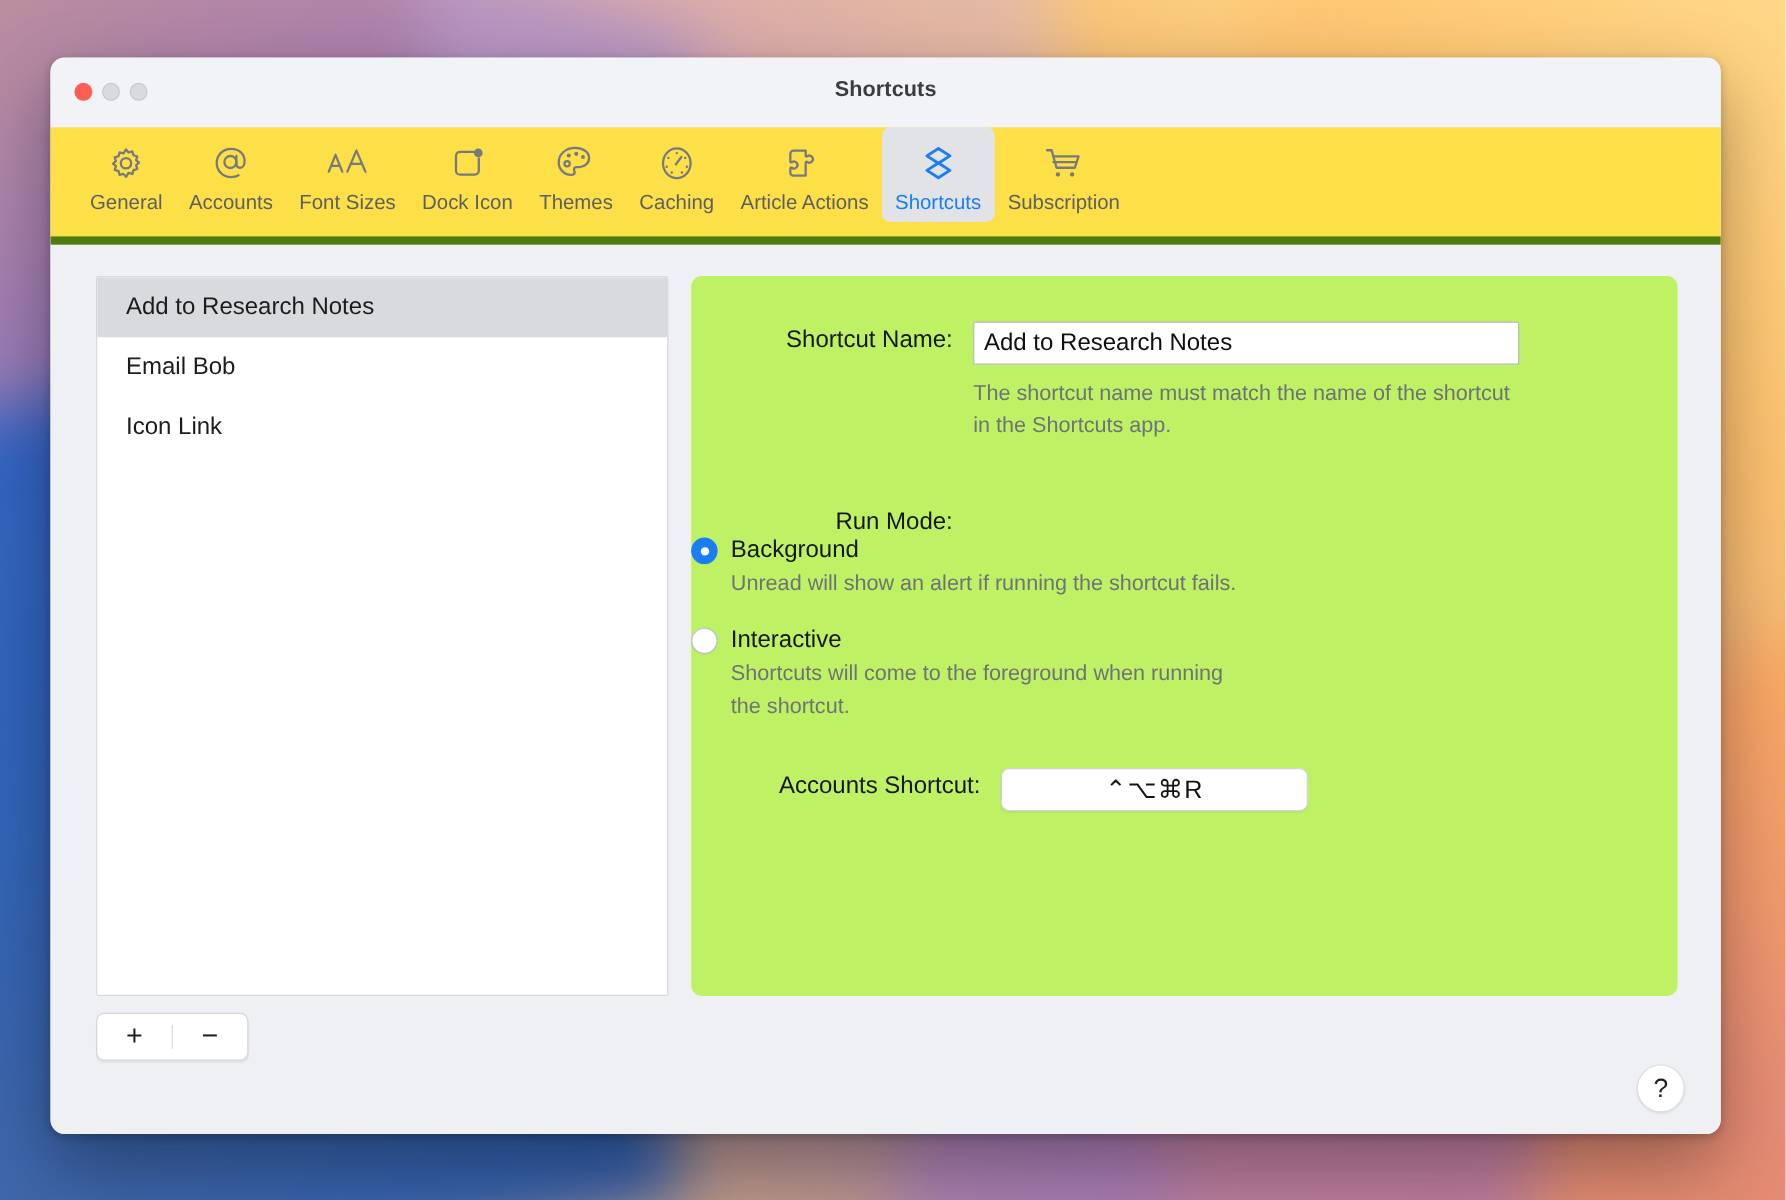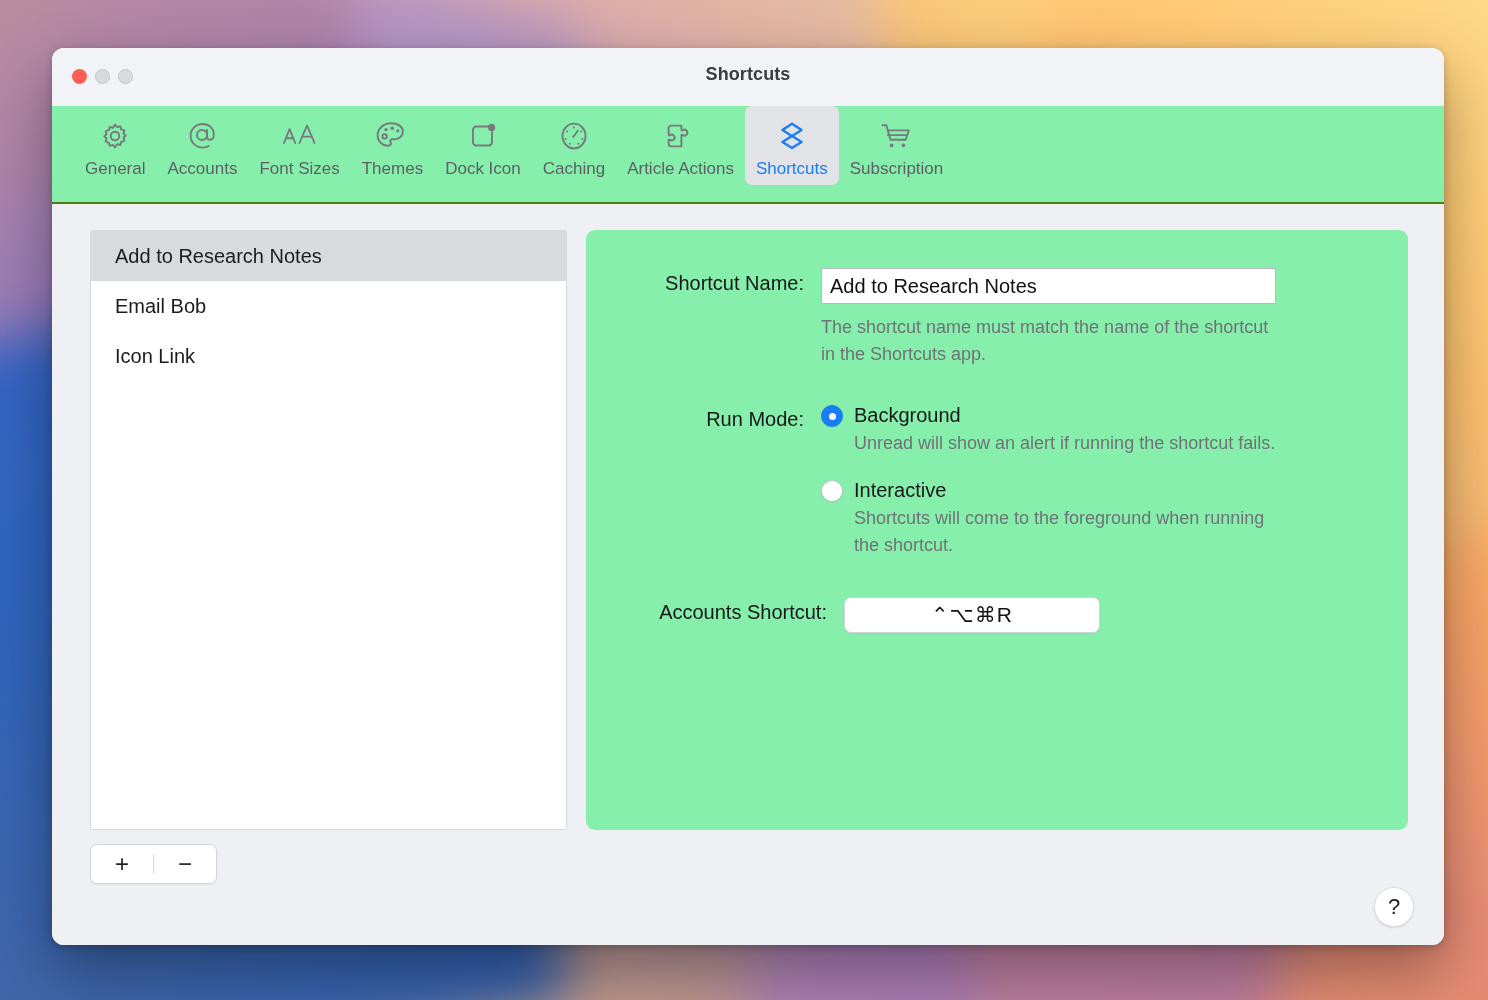--- a/index.html
+++ b/index.html
@@ -32,21 +32,21 @@
        background:linear-gradient(200deg,#ffd27a,#ffb060); transform:rotate(24deg); }
   .s4{ right:-200px; bottom:-220px; width:720px; height:620px;
        background:linear-gradient(200deg,#ff9f55,#ff8f3d); transform:rotate(-18deg); }
   .s5{ left:760px; bottom:-180px; width:520px; height:460px;
        background:linear-gradient(160deg,#b07ad0,#8a63c4); transform:rotate(10deg); opacity:.5;}
   .s6{ left:360px; top:-160px; width:520px; height:420px;
        background:linear-gradient(160deg,#b9a6e0,#d7b9d8); transform:rotate(-8deg); opacity:.45;}
 
   
   #window{
-    position:absolute; left:52px; top:48px;
+    position:absolute; left:42px; top:48px;
     width:1392px; height:897px;
     background:#eef0f3;
     border-radius:12px;
     box-shadow:0 26px 60px rgba(0,0,0,.34), 0 2px 8px rgba(0,0,0,.22);
     overflow:hidden;
     display:flex; flex-direction:column;
   }
   
   #titlebar{
     position:relative;
@@ -65,22 +65,22 @@
   #win-title{
     position:absolute; left:0; right:0; top:16px;
     text-align:center;
     font-size:18px; font-weight:bold; color:#3a3c40;
     letter-spacing:.1px;
   }
 
   
   #toolbar{
     height:98px;
-    background:#86efac;
-    border-bottom:2px solid #4d7c0f;
+    background:#fde047;
+    border-bottom:7px solid #4d7c0f;
     display:flex; align-items:flex-start;
     padding:0 22px;
     gap:0px;
     flex:0 0 auto;
   }
   .tb-item{
     display:flex; flex-direction:column;
     align-items:center; justify-content:flex-start;
     padding:8px 11px 6px 11px;
     border-radius:7px;
@@ -144,21 +144,21 @@
   .ar-btn{
     width:62px; height:100%;
     display:flex; align-items:center; justify-content:center;
     font-size:24px; color:#1d1e20; cursor:default; line-height:1;
   }
   .ar-sep{ width:1px; height:20px; background:#d9dadd; }
 
   
   #detail-wrap{ flex:1 1 auto; padding-left:19px; padding-right:6px; }
   #detail{
-    background:#86efac;
+    background:#bef264;
     border-radius:9px;
     height:600px;
     padding-top:38px;
     position:relative;
   }
   .field-row{
     display:flex;
     margin-bottom:0px;
   }
   .field-label{
@@ -291,39 +291,39 @@
             <path d="M6.1 17.3h7.1"></path>
             <path d="M19.5 22L27 4.5 34.5 22"></path>
             <path d="M22.4 15.6h9.2"></path>
           </svg>
         </span>
         <span class="tb-label">Font Sizes</span>
       </div>
 
       <div class="tb-item">
         <span class="tb-icon">
+          <svg width="32" height="32" viewBox="0 0 32 32" fill="none" stroke="#77797d" stroke-width="1.9">
+            <path d="M22.2 6.5H9.3A3.3 3.3 0 0 0 6 9.8v12.4a3.3 3.3 0 0 0 3.3 3.3h12.4a3.3 3.3 0 0 0 3.3-3.3V12" stroke-linecap="round"></path>
+            <circle cx="24.6" cy="7.4" r="3.6" fill="#77797d" stroke="none"></circle>
+          </svg>
+        </span>
+        <span class="tb-label">Dock Icon</span>
+      </div>
+
+      <div class="tb-item">
+        <span class="tb-icon">
           <svg width="34" height="30" viewBox="0 0 34 30" fill="none" stroke="#77797d" stroke-width="1.9">
             <path d="M16.2 2.3C8.6 2.3 2.6 7.3 2.6 14.2c0 6.3 5 10.6 10.3 10.6 2.2 0 3-1.1 3-2.2 0-.9-.6-1.5-.6-2.4 0-1.1.9-2 2.2-2h2.3c4.5 0 8.1-3.3 8.1-7.6 0-4.9-5-8.3-11.7-8.3z" stroke-linejoin="round"></path>
             <circle cx="11" cy="8.6" r="1.7" fill="#77797d" stroke="none"></circle>
             <circle cx="17.2" cy="7.2" r="1.7" fill="#77797d" stroke="none"></circle>
             <circle cx="22.8" cy="9.8" r="1.6" fill="#77797d" stroke="none"></circle>
             <circle cx="9.6" cy="15.4" r="2.2"></circle>
           </svg>
         </span>
         <span class="tb-label">Themes</span>
-      </div>
-
-      <div class="tb-item">
-        <span class="tb-icon">
-          <svg width="32" height="32" viewBox="0 0 32 32" fill="none" stroke="#77797d" stroke-width="1.9">
-            <path d="M22.2 6.5H9.3A3.3 3.3 0 0 0 6 9.8v12.4a3.3 3.3 0 0 0 3.3 3.3h12.4a3.3 3.3 0 0 0 3.3-3.3V12" stroke-linecap="round"></path>
-            <circle cx="24.6" cy="7.4" r="3.6" fill="#77797d" stroke="none"></circle>
-          </svg>
-        </span>
-        <span class="tb-label">Dock Icon</span>
       </div>
 
       <div class="tb-item">
         <span class="tb-icon">
           <svg width="32" height="32" viewBox="0 0 32 32" fill="none" stroke="#77797d" stroke-width="1.9">
             <ellipse cx="16" cy="16" rx="11.5" ry="12.4"></ellipse>
             <path d="M19.8 10.8L15.2 17" stroke-linecap="round"></path>
             <circle cx="16" cy="7.6" r="1" fill="#77797d" stroke="none"></circle>
             <circle cx="23" cy="11.6" r="1" fill="#77797d" stroke="none"></circle>
             <circle cx="24.4" cy="19" r="1" fill="#77797d" stroke="none"></circle>
@@ -399,21 +399,21 @@
         <div id="detail">
 
           <div class="field-row">
             <div class="field-label">Shortcut Name:</div>
             <div class="field-body">
               <input id="name-input" type="text" value="Add to Research Notes" style="">
               <div class="hint">The shortcut name must match the name of the shortcut in the Shortcuts app.</div>
             </div>
           </div>
 
-          <div class="field-row" style="margin-top:36px;">
+          <div class="field-row" style="margin-top:52px;flex-direction:column;">
             <div class="field-label">Run Mode:</div>
             <div class="field-body">
               <div class="radio-line">
                 <span class="radio on"></span>
                 <span class="radio-label">Background</span>
               </div>
               <div class="radio-hint">Unread will show an alert if running the shortcut fails.</div>
 
               <div class="radio-line" style="margin-top:22px;">
                 <span class="radio"></span>

